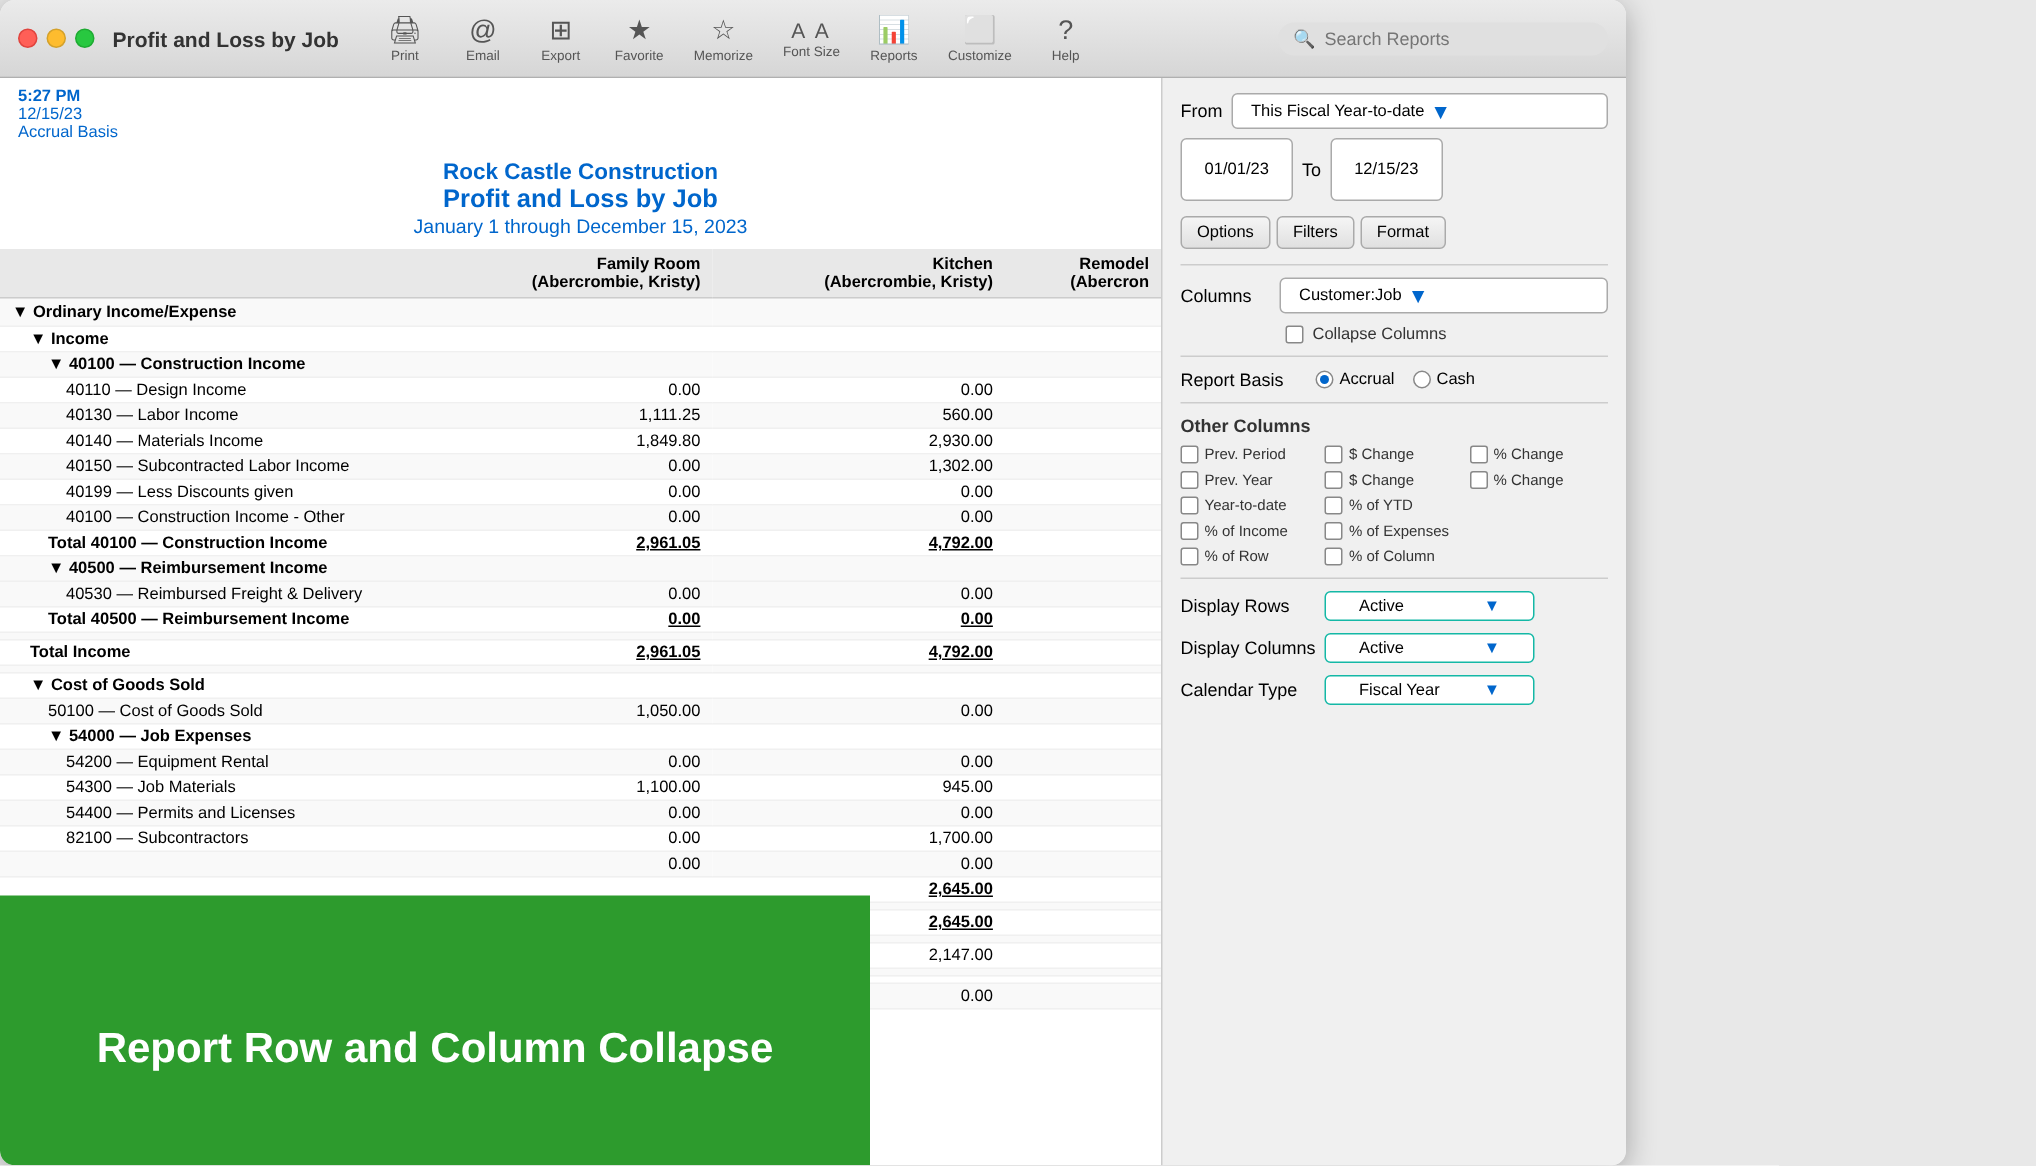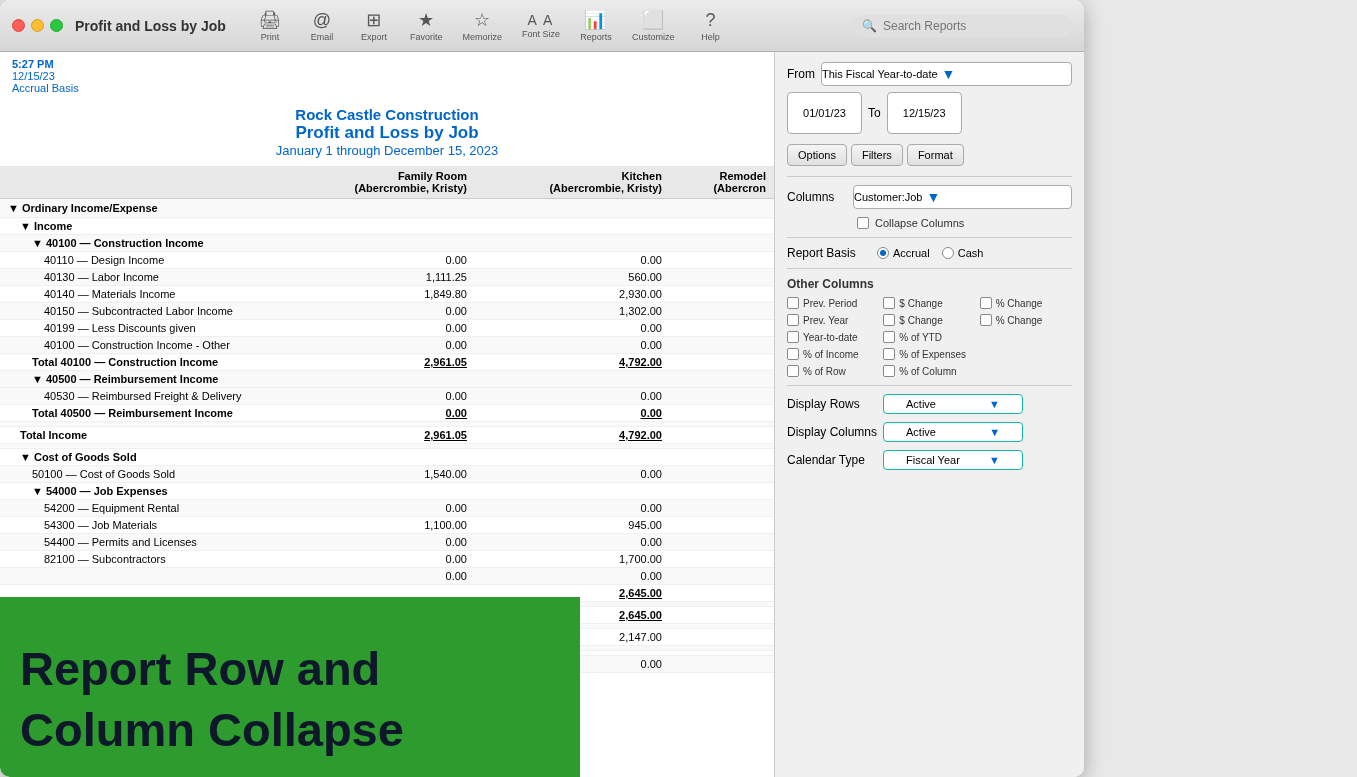--- a/index.html
+++ b/index.html
@@ -47,29 +47,29 @@
     .section-header { background: #d0d0d0; font-weight: bold; }
     .section-header td { padding: 3px 8px; }
     .indent-1 td:first-child { padding-left: 20px; }
     .indent-2 td:first-child { padding-left: 32px; }
     .indent-3 td:first-child { padding-left: 44px; }
     .total-row td { border-top: 1px solid #999; font-weight: bold; }
     .total-row td:not(:first-child) { text-decoration: underline; }
     .alt-row { background: #f9f9f9; }
 
     .overlay-banner { position: absolute; bottom: 0; left: 0; width: 580px; height: 180px; background: #2d9b2d; display: flex; align-items: center; justify-content: center; padding: 20px; }
-    .overlay-text { color: #0f172a; font-size: 47px; font-weight: bold; line-height: 1.3; text-align: left; margin-top: 24px; }
+    .overlay-text { color: #ffffff; font-size: 28px; font-weight: bold; line-height: 1.3; text-align: left; margin-top: 24px; }
 
     
     .right-panel { width: 310px; background: #f0f0f0; border-left: 1px solid #ccc; padding: 10px 12px; overflow-y: auto; flex-shrink: 0; }
 
     .date-range-section { margin-bottom: 10px; }
     .date-range-top { display: flex; align-items: center; gap: 6px; margin-bottom: 6px; }
     .date-range-bottom { display: flex; align-items: center; gap: 6px; }
-    .select-blue { background: white; border: 1px solid #aaa; border-radius: 4px; padding: 3px 0; font-size: 11px; display: flex; align-items: center; gap: 4px; cursor: pointer; }
+    .select-blue { background: white; border: 1px solid #aaa; border-radius: 4px; padding: 3px 12px; font-size: 11px; display: flex; align-items: center; gap: 4px; cursor: pointer; }
     .blue-arrow { color: #0066cc; font-size: 14px; }
 
     .date-input { background: white; border: 1px solid #aaa; border-radius: 4px; padding: 14px 6px; font-size: 11px; width: 75px; text-align: center; cursor: pointer; }
 
     .tab-buttons { display: flex; gap: 4px; margin-bottom: 10px; }
     .tab-btn { background: linear-gradient(180deg, #f5f5f5 0%, #e0e0e0 100%); border: 1px solid #aaa; border-radius: 4px; padding: 4px 10px; font-size: 11px; cursor: pointer; }
 
     .divider { border-top: 1px solid #ccc; margin: 8px 0; }
 
     .checkbox-row { display: flex; align-items: center; gap: 6px; margin-bottom: 6px; }
@@ -279,21 +279,21 @@
               <td></td>
             </tr>
             <tr class="indent-1" style="font-weight: bold;">
               <td>▼ Cost of Goods Sold</td>
               <td></td>
               <td></td>
               <td></td>
             </tr>
             <tr class="alt-row indent-2">
               <td>50100 — Cost of Goods Sold</td>
-              <td>1,540.00</td>
+              <td>1,050.00</td>
               <td>0.00</td>
               <td></td>
             </tr>
             <tr class="indent-2" style="font-weight: bold;">
               <td>▼ 54000 — Job Expenses</td>
               <td></td>
               <td></td>
               <td></td>
             </tr>
             <tr class="alt-row indent-3">

